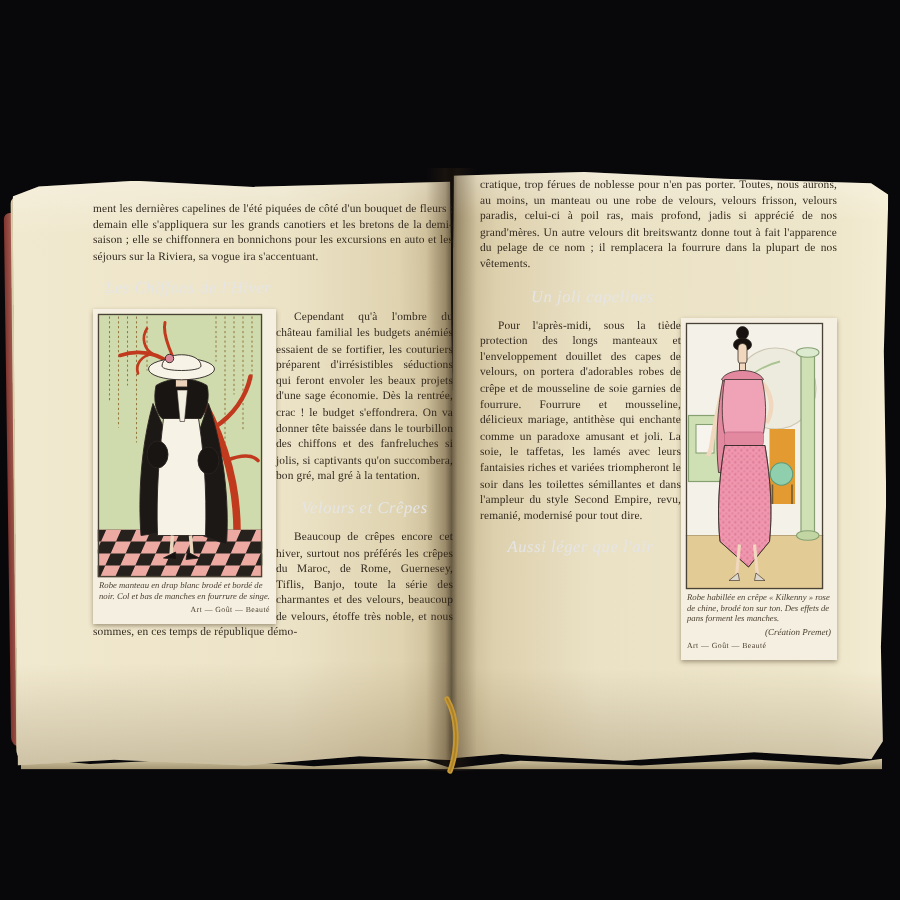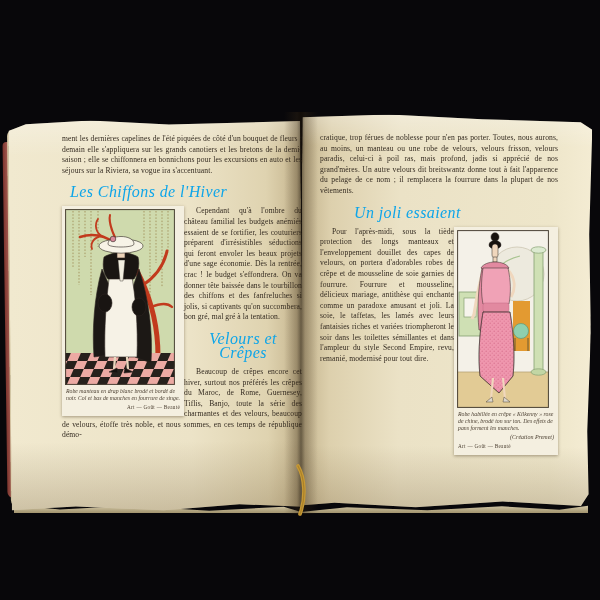--- a/index.html
+++ b/index.html
@@ -31,25 +31,25 @@
       linear-gradient(to left,#f4ecd3 0%,#eee6ca 14%,#ebe2c6 66%,#ddd0ad 90%,#c2b28c 100%);
     clip-path:polygon(0 .8%,30% 0,62% 1%,96% 1.6%,100% 3.5%,99.2% 30%,100% 55%,99% 80%,99.6% 96%,97% 99%,70% 98%,40% 99.6%,12% 98.6%,0 99.4%);}
 
   .spine-shadow{position:absolute;left:284px;top:112px;width:34px;height:402px;pointer-events:none;z-index:5;
     background:linear-gradient(to right,rgba(59,44,24,0) 0%,rgba(59,44,24,.32) 38%,rgba(28,19,8,.55) 50%,rgba(59,44,24,.30) 62%,rgba(59,44,24,0) 100%);}
   .cord{position:absolute;left:294px;top:464px;z-index:6;}
 
   
   .content{position:absolute;z-index:2;color:#332a20;}
   .content-left{left:62px;top:134px;width:240px;height:366px;}
-  .content-right{left:320px;top:133px;width:238px;height:372px;}
+  .content-right{left:320px;top:118px;width:238px;height:372px;}
   p.body{margin:0 0 3px 0;font-size:7.6px;line-height:10.6px;text-align:justify;letter-spacing:.1px;}
   p.body.indent{text-indent:12px;}
-  h2.script{margin:9px 0 7px 0;font-size:16px;line-height:14px;font-weight:normal;
-    font-style:italic;color:#0ea5e9;letter-spacing:.4px;}
+  h2.script{margin:9px 0 7px 0;font-size:11px;line-height:14px;font-weight:normal;
+    font-style:italic;color:#e5e5e5;letter-spacing:.4px;}
   h2.h-left{margin-left:8px;}
   h2.h-mid{margin-left:34px;}
   h2.h-center{text-align:center;margin-left:0;}
   .flow::after{content:"";display:block;clear:both;}
 
   
   figure.plate{margin:0;background:#f4efe0;box-shadow:0 1px 3px rgba(70,55,30,.45);padding:3px;}
   figure.plate svg{display:block;}
   .plate-left{float:left;width:116px;margin:3px 7px 34px -6px;}
   .plate-right{float:right;width:98px;margin:3px 0 26px 7px;margin-right:14px;}
@@ -135,21 +135,21 @@
 
       <h2 class="script h-center">Velours et Crêpes</h2>
 
       <p class="body indent">Beaucoup de crêpes encore cet hiver, surtout nos préférés les crêpes du Maroc, de Rome, Guernesey, Tiflis, Banjo, toute la série des charmantes et des velours, beaucoup de velours, étoffe très noble, et nous sommes, en ces temps de république démo-</p>
     </div>
   </div>
 
   <div class="content content-right">
     <p class="body">cratique, trop férues de noblesse pour n'en pas porter. Toutes, nous aurons, au moins, un manteau ou une robe de velours, velours frisson, velours paradis, celui-ci à poil ras, mais profond, jadis si apprécié de nos grand'mères. Un autre velours dit breitswantz donne tout à fait l'apparence du pelage de ce nom ; il remplacera la fourrure dans la plupart de nos vêtements.</p>
 
-    <h2 class="script h-mid">Un joli essaient</h2>
+    <h2 class="script h-mid">Un joli capelines</h2>
 
     <div class="flow">
       <figure class="plate plate-right">
         <svg viewBox="0 0 92 178" width="92" height="178">
           <defs>
             <pattern id="dots" width="4" height="4" patternUnits="userSpaceOnUse">
               <circle cx="1.2" cy="1.2" r="0.8" fill="#d8718d"></circle>
               <circle cx="3.2" cy="3.2" r="0.6" fill="#d8718d"></circle>
             </pattern>
           </defs>
@@ -187,20 +187,21 @@
         </svg>
         <figcaption>
           <div>Robe habillée en crêpe « Kilkenny » rose de chine, brodé ton sur ton. Des effets de pans forment les manches.</div>
           <div class="creator">(Création Premet)</div>
           <div class="credit credit-left">Art — Goût — Beauté</div>
         </figcaption>
       </figure>
 
       <p class="body indent">Pour l'après-midi, sous la tiède protection des longs manteaux et l'enveloppement douillet des capes de velours, on portera d'adorables robes de crêpe et de mousseline de soie garnies de fourrure. Fourrure et mousseline, délicieux mariage, antithèse qui enchante comme un paradoxe amusant et joli. La soie, le taffetas, les lamés avec leurs fantaisies riches et variées triompheront le soir dans les toilettes sémillantes et dans l'ampleur du style Second Empire, revu, remanié, modernisé pour tout dire.</p>
 
+      <h2 class="script h-center">Aussi léger que l'air</h2>
 
     </div>
   </div>
 
   <div class="spine-shadow"></div>
   <div class="cord">
     <svg width="14" height="52">
       <path d="M4,2 C11,14 12,34 6,50" stroke="#c89a35" stroke-width="3.6" fill="none" stroke-linecap="round"></path>
       <path d="M4,2 C11,14 12,34 6,50" stroke="#8f6a1e" stroke-width="1.2" fill="none" stroke-linecap="round" opacity="0.5"></path>
     </svg>

